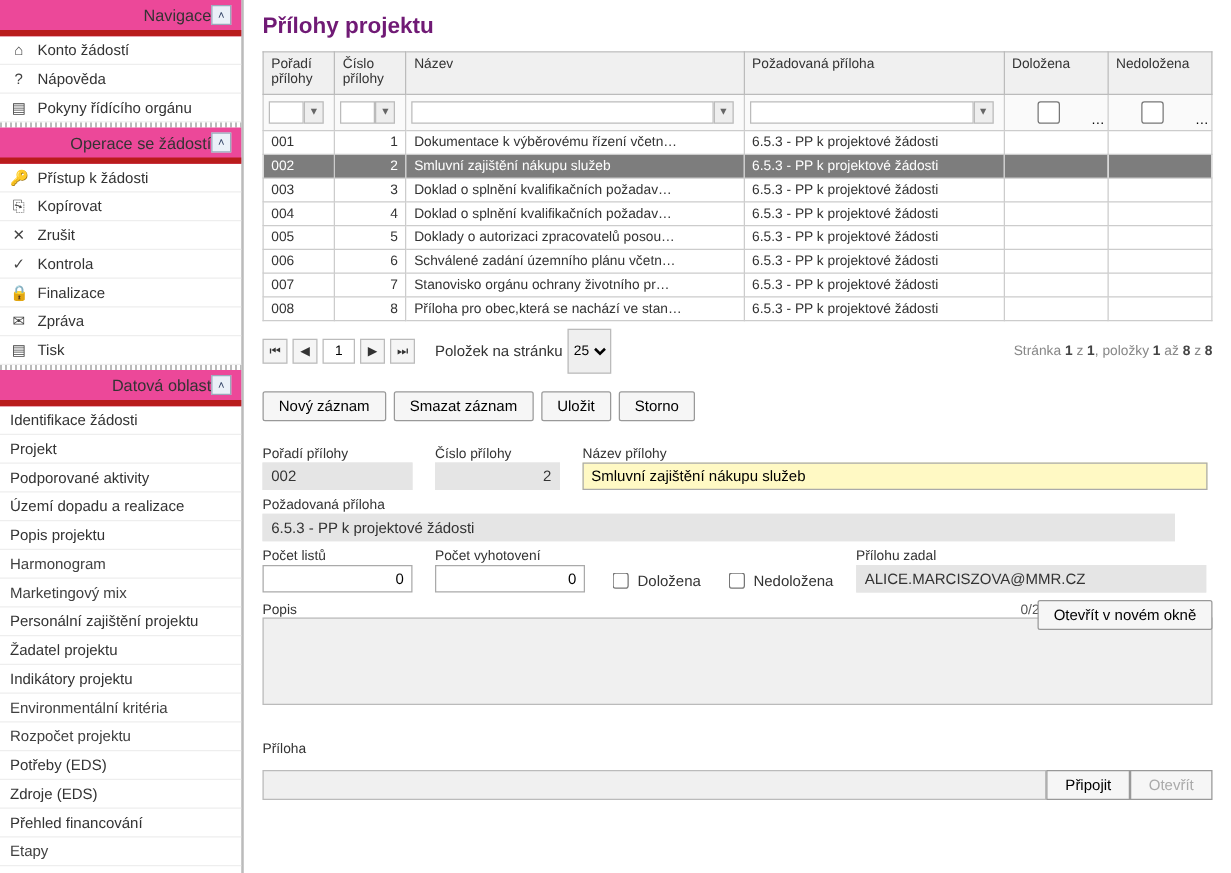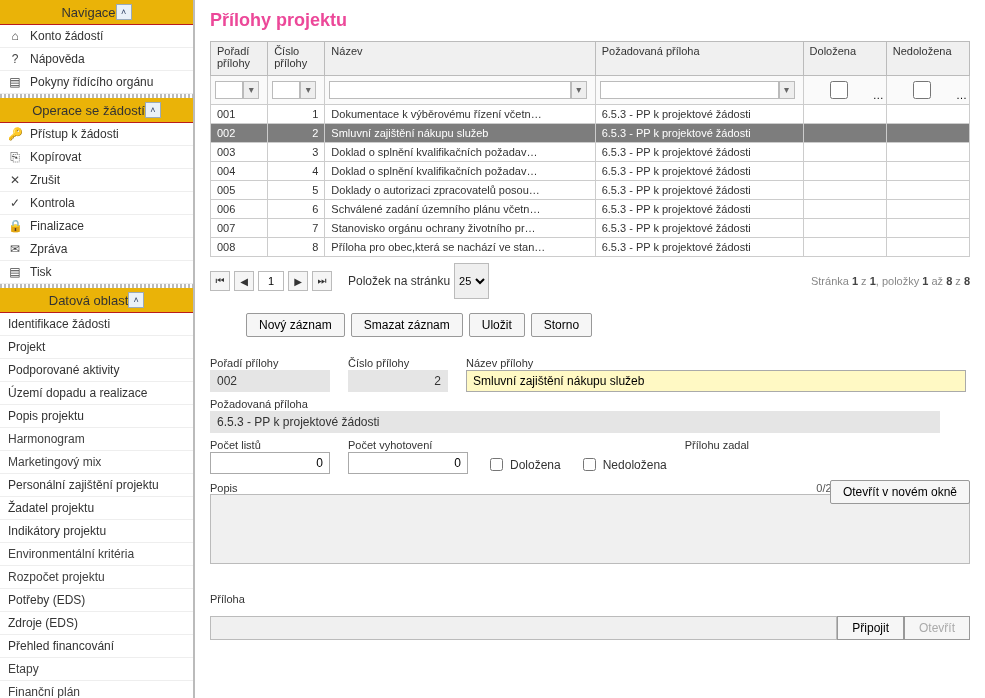--- a/index.html
+++ b/index.html
@@ -1,48 +1,48 @@
 <!DOCTYPE html>
 <html><head>
 <meta charset="utf-8">
 <style>
   * { box-sizing: border-box; font-family: "Segoe UI", Tahoma, Arial, sans-serif; }
   body { margin:0; padding:0; background:#fff; font-size:12px; color:#333; width:985px; }
   .layout { display:flex; }
   
   .sidebar { width:195px; border-right:2px solid #bbb; display:flex; flex-direction:column; }
-  .nav-group-head { display:flex; align-items:center; justify-content:center; padding:4px 8px; font-size:13px; background:#eab308; border-bottom:1px solid #b91c1c; cursor:pointer;}
+  .nav-group-head { display:flex; align-items:center; justify-content:flex-end; padding:4px 8px; font-size:13px; background:#ec4899; border-bottom:5px solid #b91c1c; cursor:pointer;}
   .nav-group-head .chev { width:16px; height:16px; border:1px solid #9ab; display:flex; align-items:center; justify-content:center; font-size:9px; color:#346; background:#eaf1f8; }
   .nav-item { display:flex; align-items:center; gap:8px; padding:4px 8px; border-bottom:1px solid #eee; cursor:pointer; }
   .nav-item.disabled { color:#404040; cursor:default;}
   .nav-item .ico { width:14px; text-align:center; font-size:12px; color:#444;}
   .nav-separator { height:4px; background:repeating-linear-gradient(90deg,#bbb,#bbb 2px,#fff 2px,#fff 4px); }
   
   .main { flex:1; padding:10px 15px 20px 15px; }
-  h1.page-title { margin:0 0 10px 0; color:#ec4899; font-size:18px; font-weight:bold; }
+  h1.page-title { margin:0 0 10px 0; color:#701a75; font-size:18px; font-weight:bold; }
   
   table.grid { width:100%; border-collapse:collapse; table-layout:fixed; }
   table.grid th { background:#f0f0f0; border:1px solid #bbb; padding:3px 6px; text-align:left; font-weight:normal; font-size:11px; color:#333; height:34px; vertical-align:top;}
   table.grid td { border:1px solid #ccc; padding:3px 6px; font-size:11px; white-space:nowrap; overflow:hidden; text-overflow:ellipsis;}
   table.grid tr.filter td { padding:2px 4px; background:#fafafa; }
   table.grid tr.filter input { width:calc(100% - 20px); border:1px solid #bbb; height:18px; font-size:11px; padding:0 2px;}
   table.grid tr.filter .filt-btn { display:inline-block; width:16px; height:18px; border:1px solid #bbb; background:#eee; vertical-align:top; text-align:center; font-size:10px; line-height:16px; color:#666; cursor:pointer;}
   table.grid tr.sel td { background:#7d7d7d; color:#fff; }
   table.grid td.num { text-align:right; }
   
   .pager-row { display:flex; align-items:center; justify-content:space-between; margin-top:6px; }
   .pager-left { display:flex; align-items:center; gap:4px; }
   .pg-btn { width:20px; height:20px; border:1px solid #bbb; background:#f5f5f5; display:flex; align-items:center; justify-content:center; font-size:10px; cursor:pointer;}
   .pg-input { width:26px; height:20px; border:1px solid #bbb; text-align:center; font-size:11px;}
   .pager-left .lbl { margin-left:12px; }
   .pagesize { height:36px; border:1px solid #bbb; font-size:11px;}
   .pager-right { color:#888; font-size:11px; }
   .pager-right b{ color:#444; font-weight:bold;}
   
-  .actions { margin-top:14px; display:flex; gap:6px;margin-left:36px; }
+  .actions { margin-top:14px; display:flex; gap:6px; }
   .btn { border:1px solid #999; background:#f6f6f6; padding:4px 12px; font-size:12px; cursor:pointer; border-radius:2px;}
   
   .form { margin-top:20px; }
   .form-row { display:flex; gap:18px; margin-bottom:6px; align-items:flex-start;}
   .fld { display:flex; flex-direction:column; }
   .fld label { font-size:11px; color:#333; margin-bottom:1px;}
   .ro { background:#e5e5e5; border:1px solid #e5e5e5; padding:3px 6px; min-height:20px; font-size:12px;}
   .ro.wide { width:730px;}
   .ro.sm { width:120px;}
   .ro.smr { width:100px; text-align:right;}
@@ -332,20 +332,21 @@
         <div class="chk-inline">
             <input type="checkbox" style="">
             <span>Doložena</span>
           </div>
         <div class="chk-inline">
             <input type="checkbox" style="">
             <span>Nedoložena</span>
           </div>
         <div class="fld" style="flex:1">
             <label>Přílohu zadal</label>
+            <div class="ro" style="width:280px">ALICE.MARCISZOVA@MMR.CZ</div>
           </div>
       </div>
 
       <div class="popis-wrap">
         <div class="popis-head">
           <label>Popis</label>
           <span class="popis-count">0/2000</span>
           <button class="btn popis-open">Otevřít v novém okně</button>
         </div>
         <textarea class="popis" style=""></textarea>

